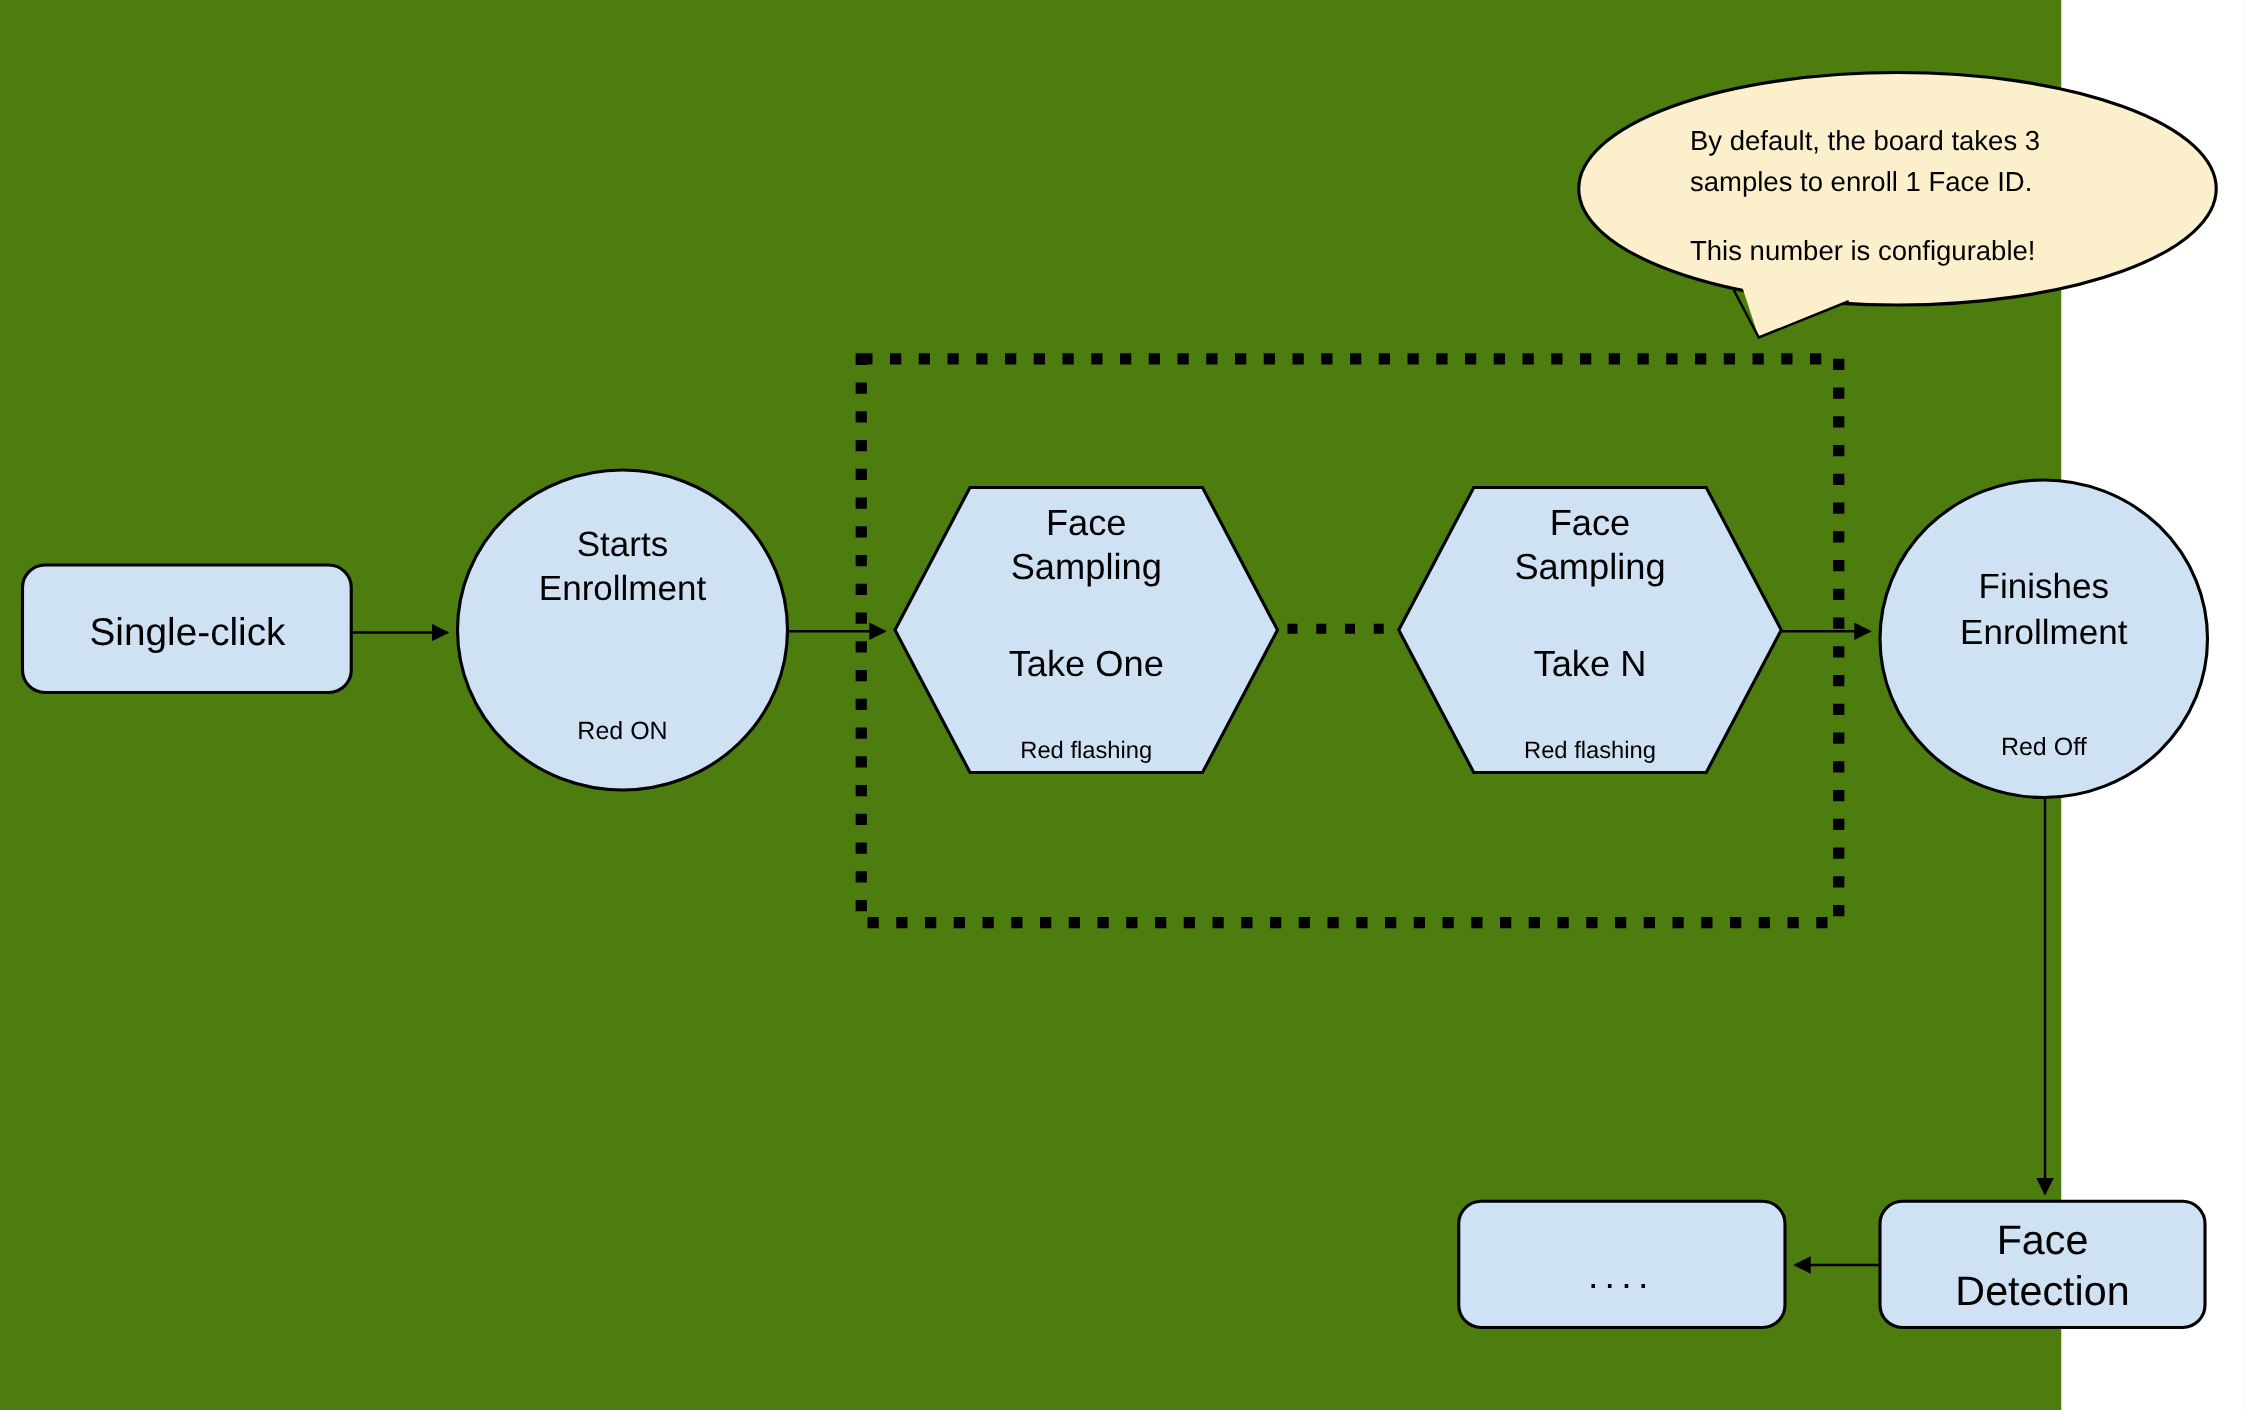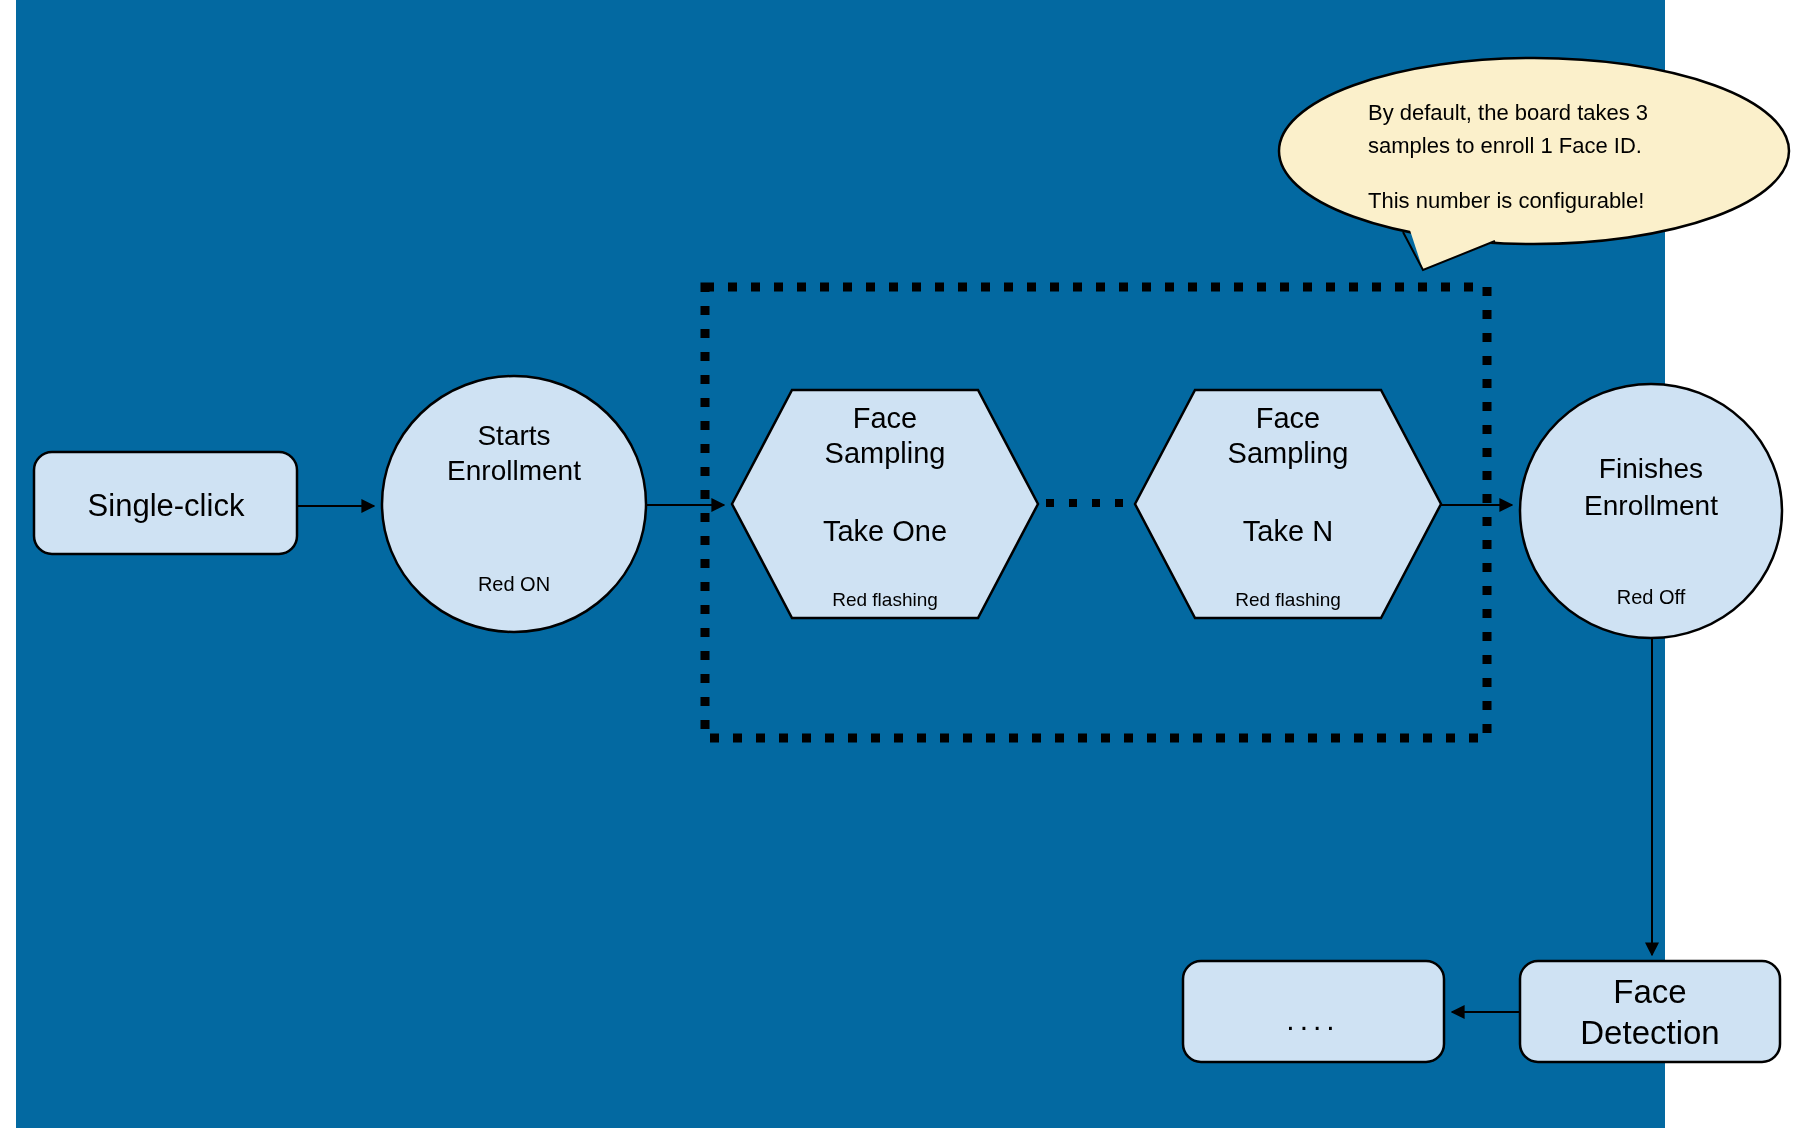--- a/index.html
+++ b/index.html
@@ -1,16 +1,16 @@
 <!DOCTYPE html>
 <html><head>
 <meta charset="utf-8">
 <style>
   html, body { margin: 0; padding: 0; background: #ffffff; }
-  .stage { width: 1649px; height: 1128px; position: relative; background: #0369a1; margin-left: 16px; }
+  .stage { width: 1649px; height: 1128px; position: relative; background: #4d7c0f; }
   svg { display: block; font-family: "Liberation Sans", "DejaVu Sans", sans-serif; }
   .shape  { stroke: #000000; stroke-width: 2.5; }
   .thin   { stroke: #000000; stroke-width: 2; }
   .lbl    { fill: #000000; }
   .t31 { font-size: 31px; }
   .t29 { font-size: 29px; }
   .t28 { font-size: 28px; }
   .t33 { font-size: 33px; }
   .t22 { font-size: 22px; }
   .t20 { font-size: 20px; }

